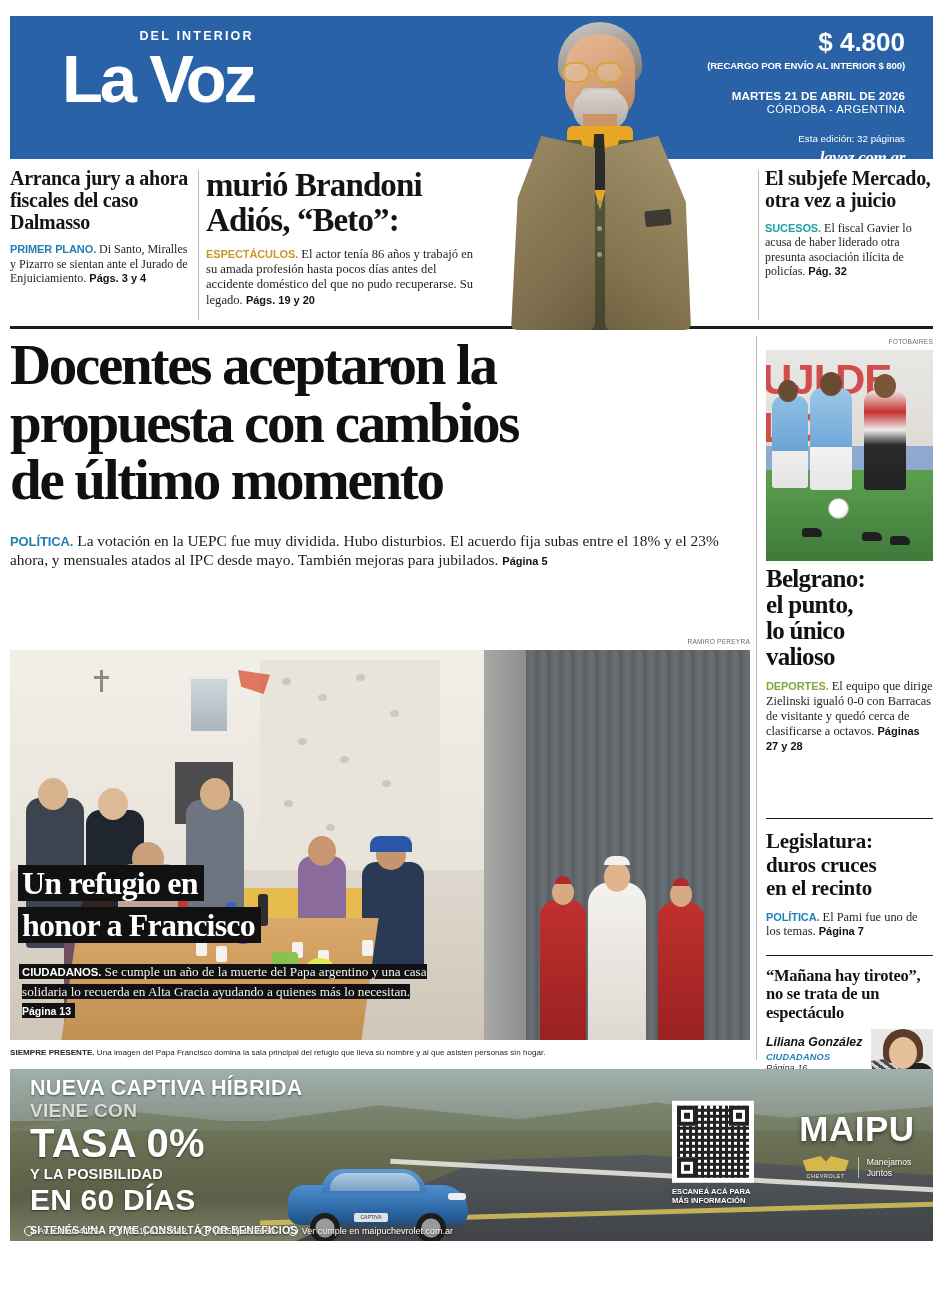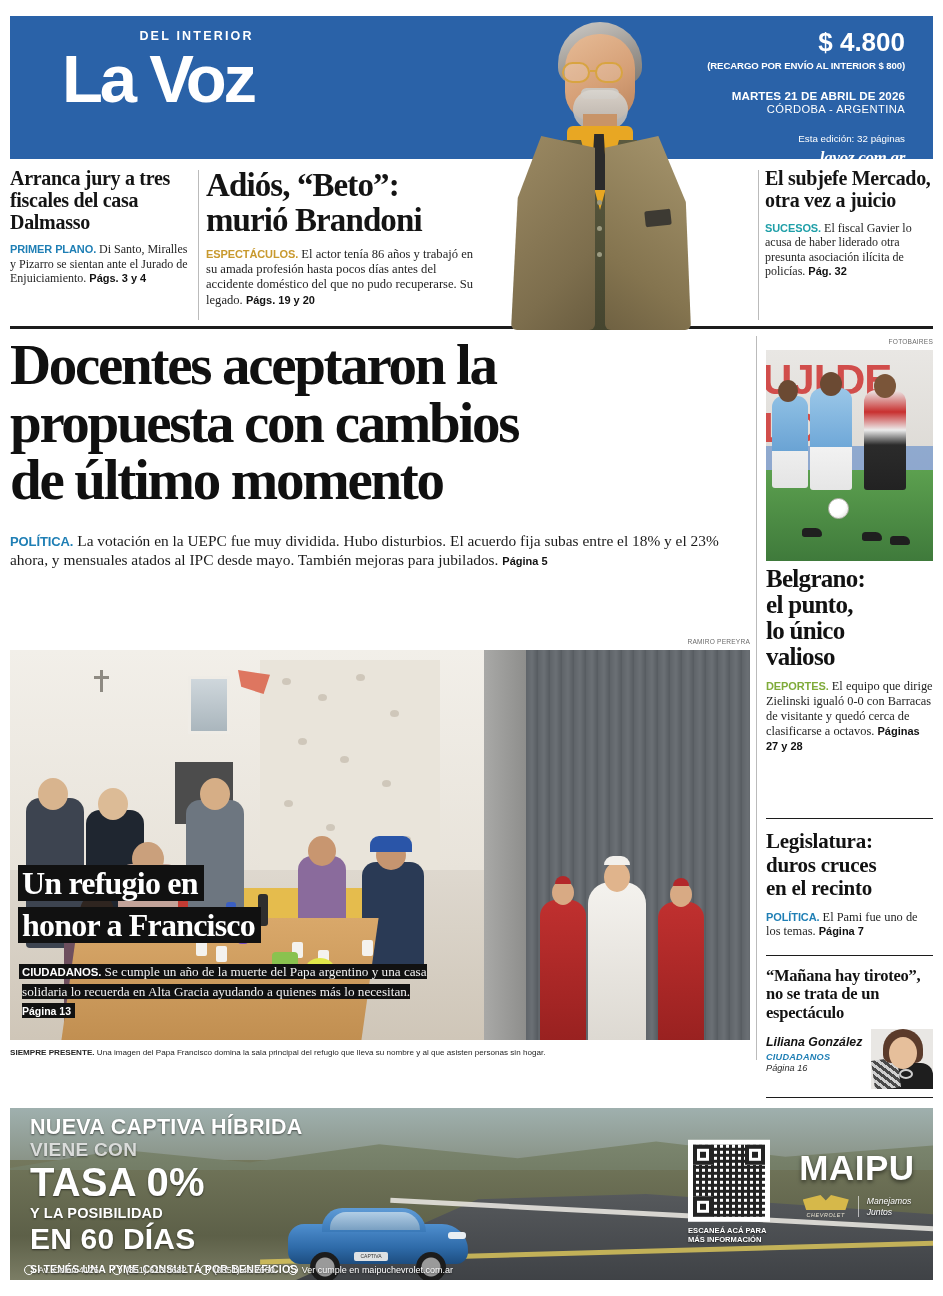--- a/index.html
+++ b/index.html
@@ -577,21 +577,21 @@
     transform: rotate(-8deg);
   }
   .bp-neck {
     position: absolute; left: 28px; top: 40px; width: 14px; height: 10px;
     border: 2px solid #cfcfcf; border-radius: 50%;
   }
 
   
   .ad {
     position: absolute;
-    left: 10px; top: 1108px;
+    left: 10px; top: 1069px;
     width: 923px; height: 172px;
     overflow: hidden;
     background: linear-gradient(180deg,#7e8266 0%, #6b6f55 55%, #8a8c78 100%);
   }
   .ad-sky {
     position: absolute; left: 0; top: 0; width: 923px; height: 52px;
     background: linear-gradient(180deg,#9fb0ae 0%, #8a9488 100%);
   }
   .ad-hills {
     position: absolute; left: 0; top: 18px; width: 923px; height: 70px;
@@ -691,21 +691,20 @@
   .ad-contact .ci { display: inline-flex; align-items: center; gap: 4px; }
   .cicon {
     display: inline-block; width: 10px; height: 10px;
     border: 1.2px solid #ffffff; border-radius: 50%;
   }
 
   .ad-qr {
     position: absolute; left: 662px; top: 136px;
     transform: translateY(-100%);
     width: 82px;
-    margin-left: 16px;
   }
   .qr-box {
     width: 82px; height: 82px; background: #ffffff; padding: 5px;
   }
   .qr-grid {
     width: 72px; height: 72px;
     background-color: #ffffff;
     background-image:
       repeating-linear-gradient(0deg,#111 0 3px, transparent 3px 6px),
       repeating-linear-gradient(90deg,#111 0 3px, transparent 3px 6px);
@@ -730,21 +729,21 @@
     position: absolute; left: 772px; top: 40px; width: 150px; text-align: center;
   }
   .brand-name {
     font-family: "Liberation Sans", sans-serif;
     font-weight: 700; font-size: 35px; color: #ffffff;
     letter-spacing: 0.5px;
     text-shadow: 0 2px 4px rgba(0,0,0,.55);
   }
   .brand-row {
     display: flex; align-items: center; justify-content: center;
-    gap: 9px; margin-top: 7px; font-style: italic;
+    gap: 9px; margin-top: 7px;
   }
   .bowtie {
     width: 46px; height: 15px; position: relative;
   }
   .bowtie:before, .bowtie:after {
     content: ""; position: absolute; top: 0; width: 24px; height: 15px;
     background: #d6b84a;
   }
   .bowtie:before { left: 0;  clip-path: polygon(0 30%, 74% 0, 100% 44%, 100% 100%, 14% 100%); }
   .bowtie:after  { right: 0; clip-path: polygon(0 44%, 26% 0, 100% 30%, 86% 100%, 0 100%); }
@@ -803,29 +802,29 @@
     <div class="p-btn" style="top:186px"></div>
     <div class="p-btn" style="top:212px"></div>
     <div class="p-btn" style="top:238px"></div>
   </div>
 
   <div class="topstrip">
     <div class="vrule" style="left:188px"></div>
     <div class="vrule" style="left:748px"></div>
 
     <div class="ts-col left">
-      <div class="hl-sm">Arranca jury a tres fiscales del casa Dalmasso</div>
+      <div class="hl-sm">Arranca jury a ahora fiscales del caso Dalmasso</div>
       <div class="deck sm">
         <span class="kicker k-politica">PRIMER PLANO.</span><span> Di Santo, Miralles y Pizarro se sientan ante el Jurado de Enjuiciamiento.</span> <span class="pageref">Págs. 3 y 4</span>
       </div>
     </div>
 
     <div class="ts-col mid">
+      <div class="hl-md">murió Brandoni</div>
       <div class="hl-md">Adiós, “Beto”:</div>
-      <div class="hl-md">murió Brandoni</div>
       <div class="deck" style="width:275px">
         <span class="kicker k-espect">ESPECTÁCULOS.</span><span> El actor tenía 86 años y trabajó en su amada profesión hasta pocos días antes del accidente doméstico del que no pudo recuperarse. Su legado.</span> <span class="pageref">Págs. 19 y 20</span>
       </div>
     </div>
 
     <div class="ts-col right">
       <div class="hl-sm">El subjefe Mercado, otra vez a juicio</div>
       <div class="deck sm">
         <span class="kicker k-sucesos">SUCESOS.</span><span> El fiscal Gavier lo acusa de haber liderado otra presunta asociación ilícita de policías.</span> <span class="pageref">Pág. 32</span>
       </div>

